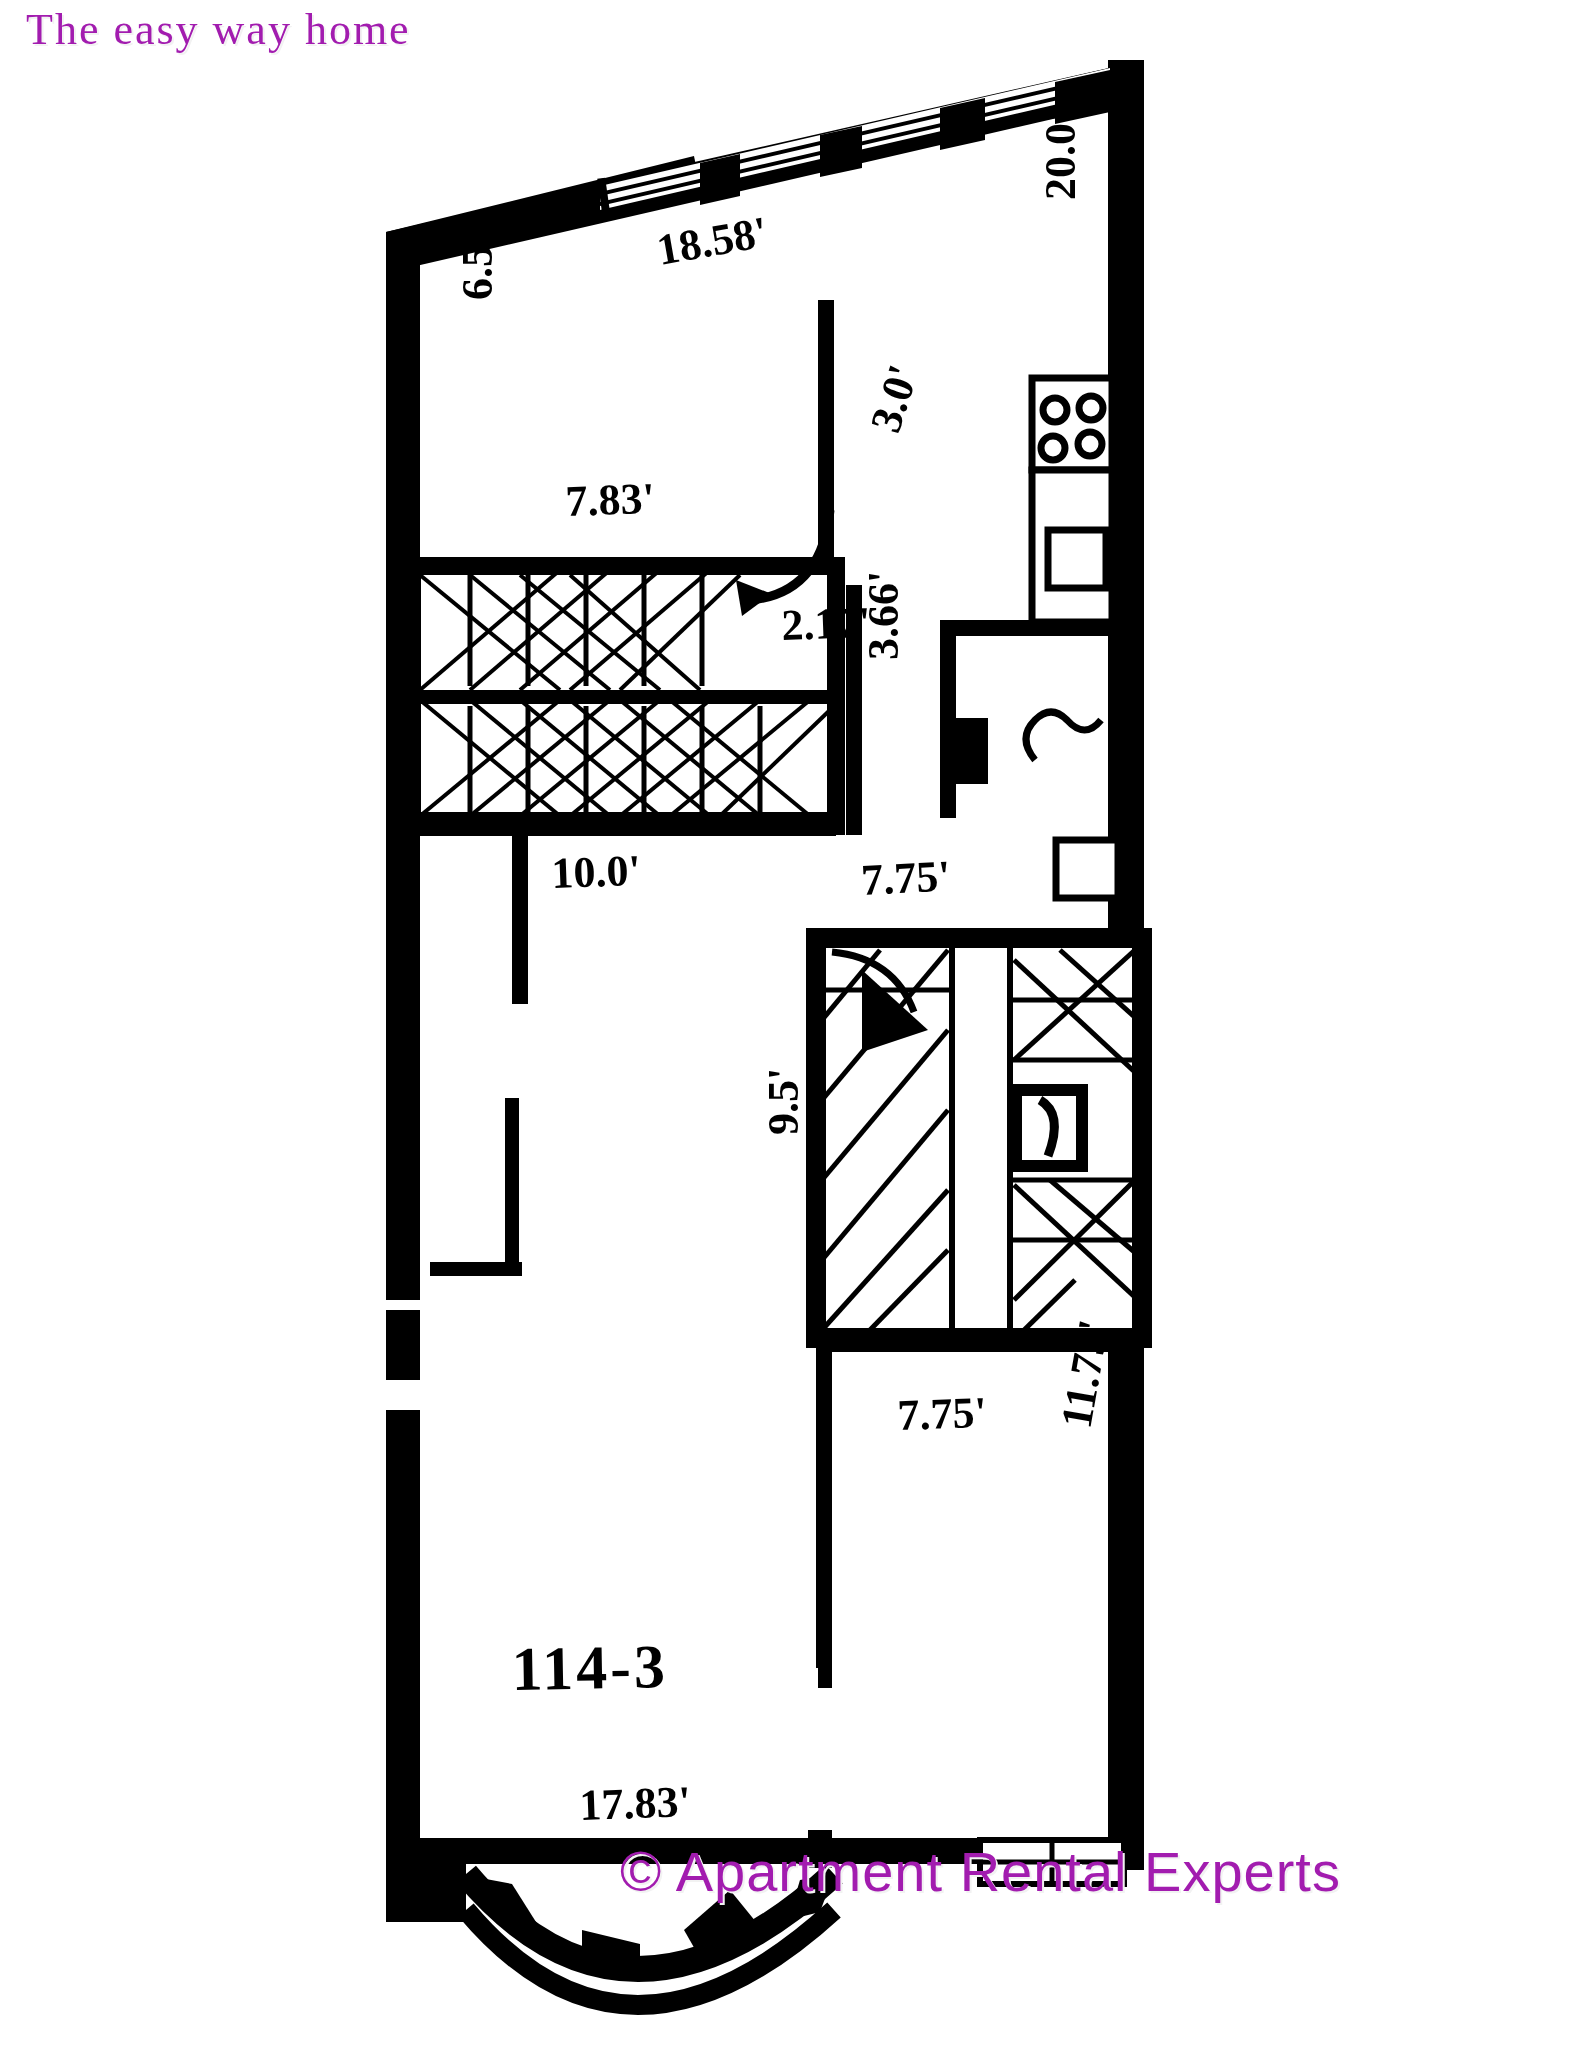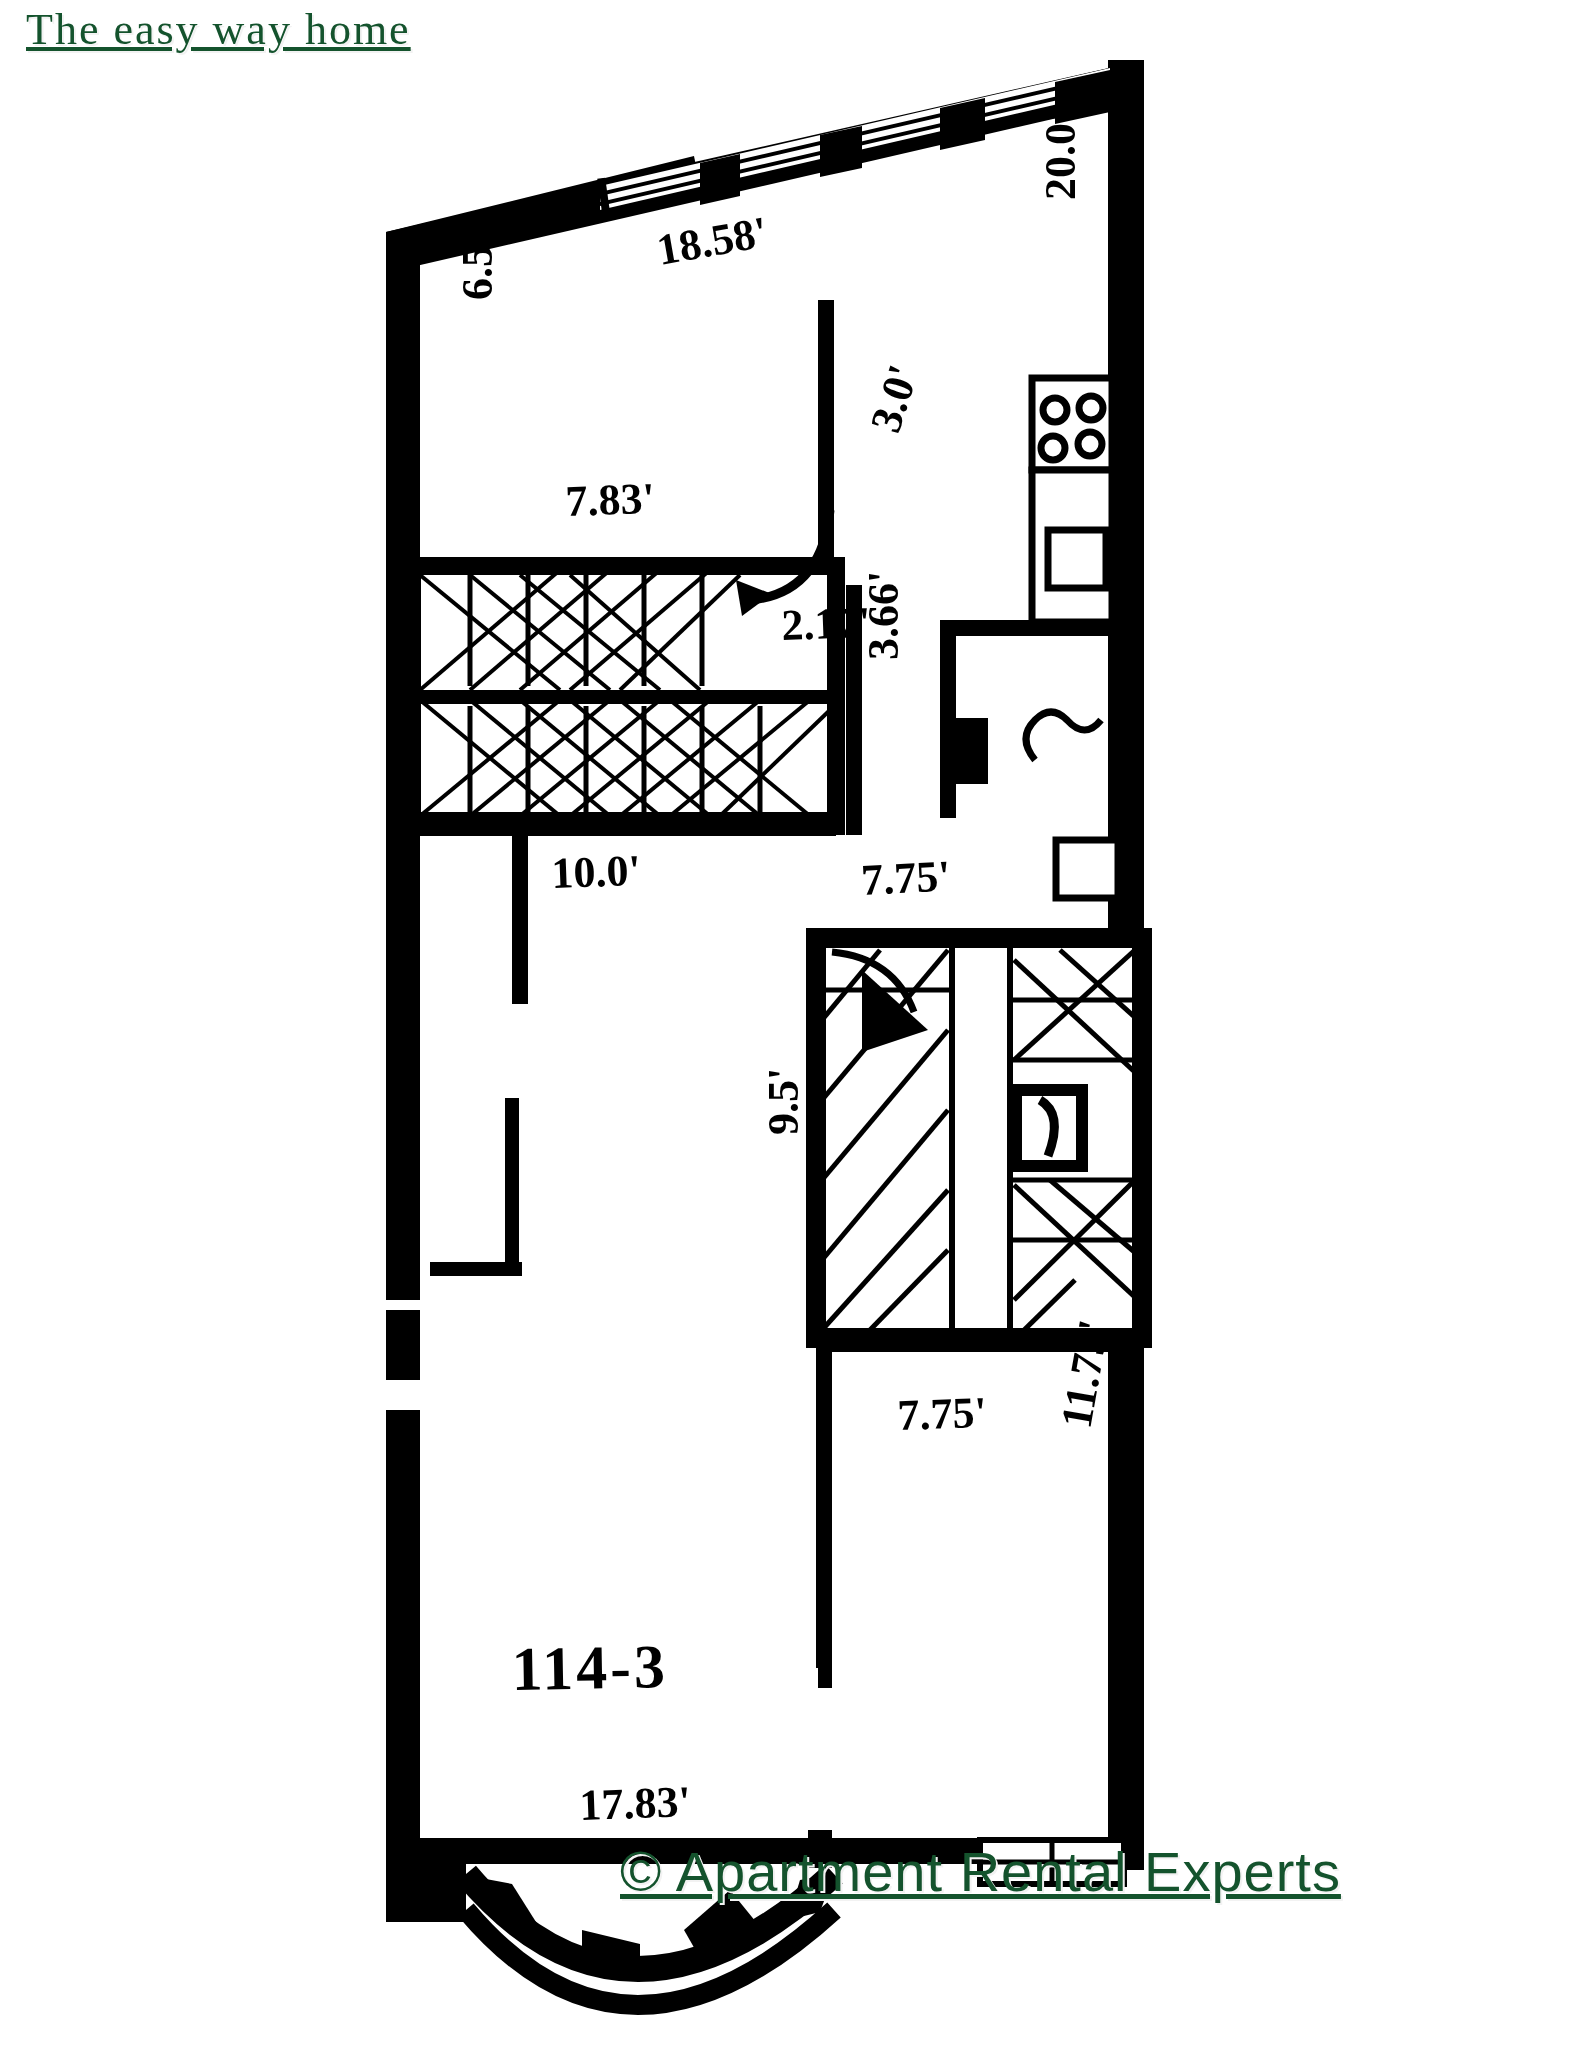--- a/index.html
+++ b/index.html
@@ -2,22 +2,22 @@
 <html><head>
 <meta charset="utf-8">
 <style>
   html,body{margin:0;padding:0;background:#ffffff;}
   body{width:1583px;height:2048px;position:relative;overflow:hidden;
        font-family:"Liberation Sans",sans-serif;}
 
   #stage{position:absolute;left:0;top:0;width:1583px;height:2048px;}
 
   
-  .wm{position:absolute;color:#14532d;text-shadow:2px 2px 0 #f2f2f2;
-      white-space:nowrap;user-select:none;text-decoration:underline;}
+  .wm{position:absolute;color:#a21caf;text-shadow:2px 2px 0 #f2f2f2;
+      white-space:nowrap;user-select:none;}
   #wm-top{left:26px;top:4px;font-size:44px;font-family:"Liberation Serif",serif;
           letter-spacing:2px;}
   #wm-bottom{left:620px;top:1839px;font-size:56px;
              font-family:"Liberation Sans",sans-serif;letter-spacing:1px;}
 
   
   #plan{position:absolute;left:0;top:0;width:1583px;height:2048px;}
 
   .dim{font-family:"Liberation Serif",serif;font-weight:700;
        font-size:44px;fill:#000;}

